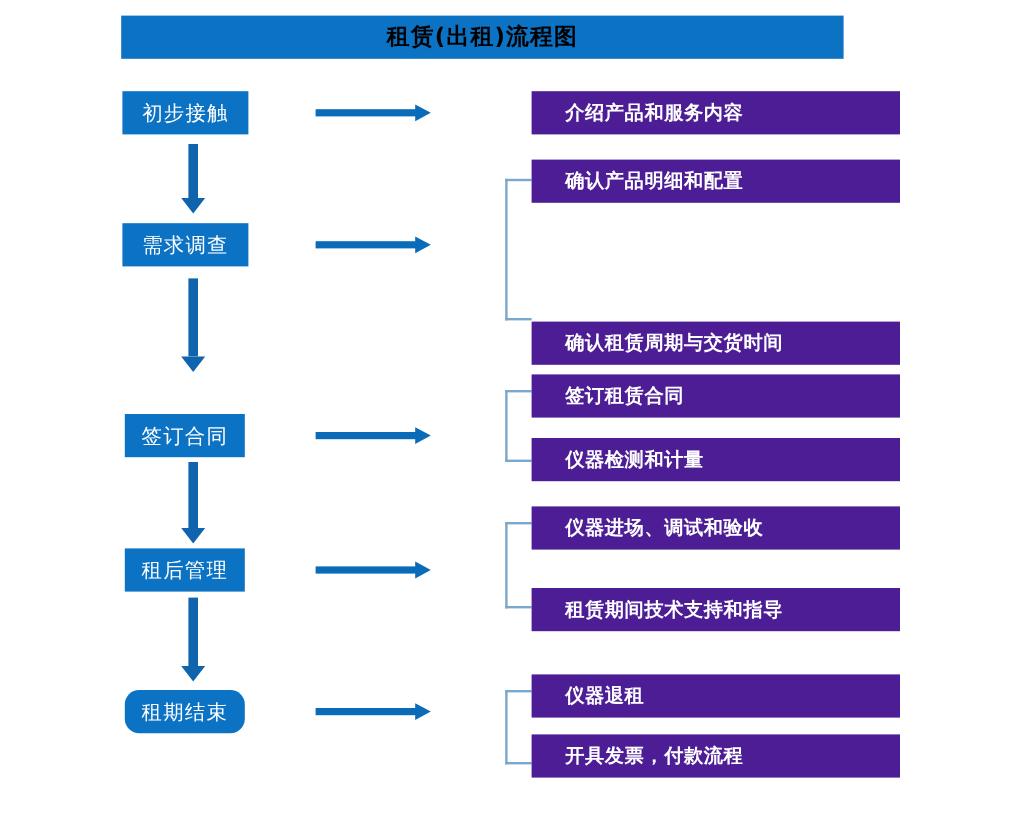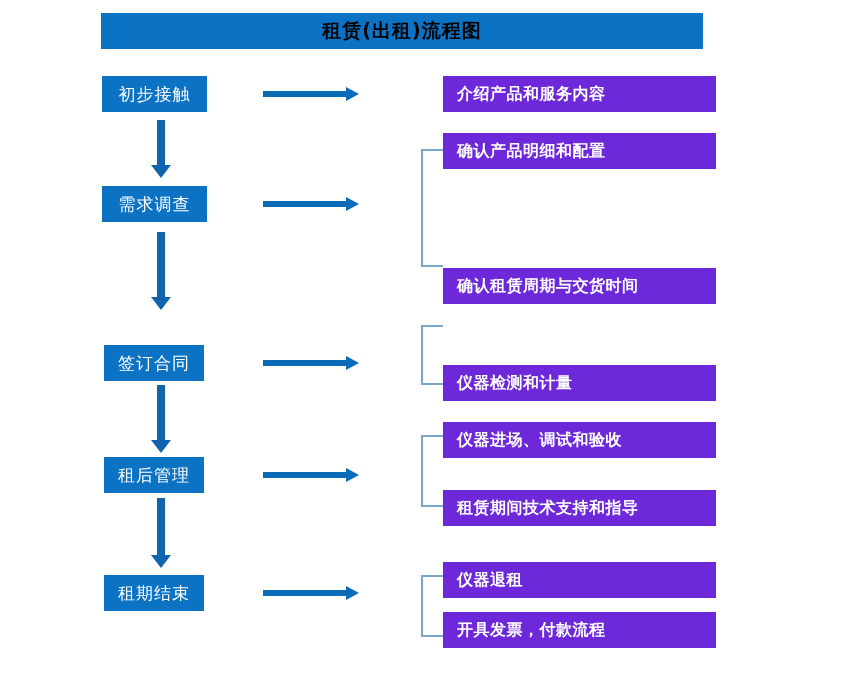--- a/index.html
+++ b/index.html
@@ -55,29 +55,29 @@
   }
   .stage-box.narrow {
     left: 104px;
     width: 100px;
   }
 
   
   .detail-box {
     position: absolute;
     left: 443px;
-    width: 273px;
+    width: 307px;
     height: 36px;
-    background: #6d28d9;
+    background: #4c1d95;
     color: #ffffff;
     font-size: 16px;
     font-weight: bold;
     display: flex;
     align-items: center;
-    padding-left: 14px;
+    padding-left: 28px;
     box-sizing: border-box;
     letter-spacing: 0.5px;
   }
 
   
   .h-arrow {
     position: absolute;
     height: 14px;
     width: 96px;
   }
@@ -180,40 +180,41 @@
     <div class="head"></div>
   </div>
 
   <div class="v-arrow" style="top:385px; height:68px;">
     <div class="shaft" style="height:55px;"></div>
     <div class="head"></div>
   </div>
 
   <div class="bracket" style="top:325px; height:60px;"></div>
 
+  <div class="detail-box" style="top:312px;">签订租赁合同</div>
   <div class="detail-box" style="top:365px;">仪器检测和计量</div>
 
   <div class="stage-box narrow" style="top:457px;">租后管理</div>
 
   <div class="h-arrow" style="left:263px; top:468px;">
     <div class="shaft"></div>
     <div class="head"></div>
   </div>
 
   <div class="v-arrow" style="top:498px; height:70px;">
     <div class="shaft" style="height:57px;"></div>
     <div class="head"></div>
   </div>
 
   <div class="bracket" style="top:435px; height:72px;"></div>
 
   <div class="detail-box" style="top:422px;">仪器进场、调试和验收</div>
   <div class="detail-box" style="top:490px;">租赁期间技术支持和指导</div>
 
-  <div class="stage-box narrow" style="top:575px;">租期结束</div>
+  <div class="stage-box narrow" style="top:575px;border-radius:12px;">租期结束</div>
 
   <div class="h-arrow" style="left:263px; top:586px;">
     <div class="shaft"></div>
     <div class="head"></div>
   </div>
 
   <div class="bracket" style="top:575px; height:62px;"></div>
 
   <div class="detail-box" style="top:562px;">仪器退租</div>
   <div class="detail-box" style="top:612px;">开具发票，付款流程</div>

